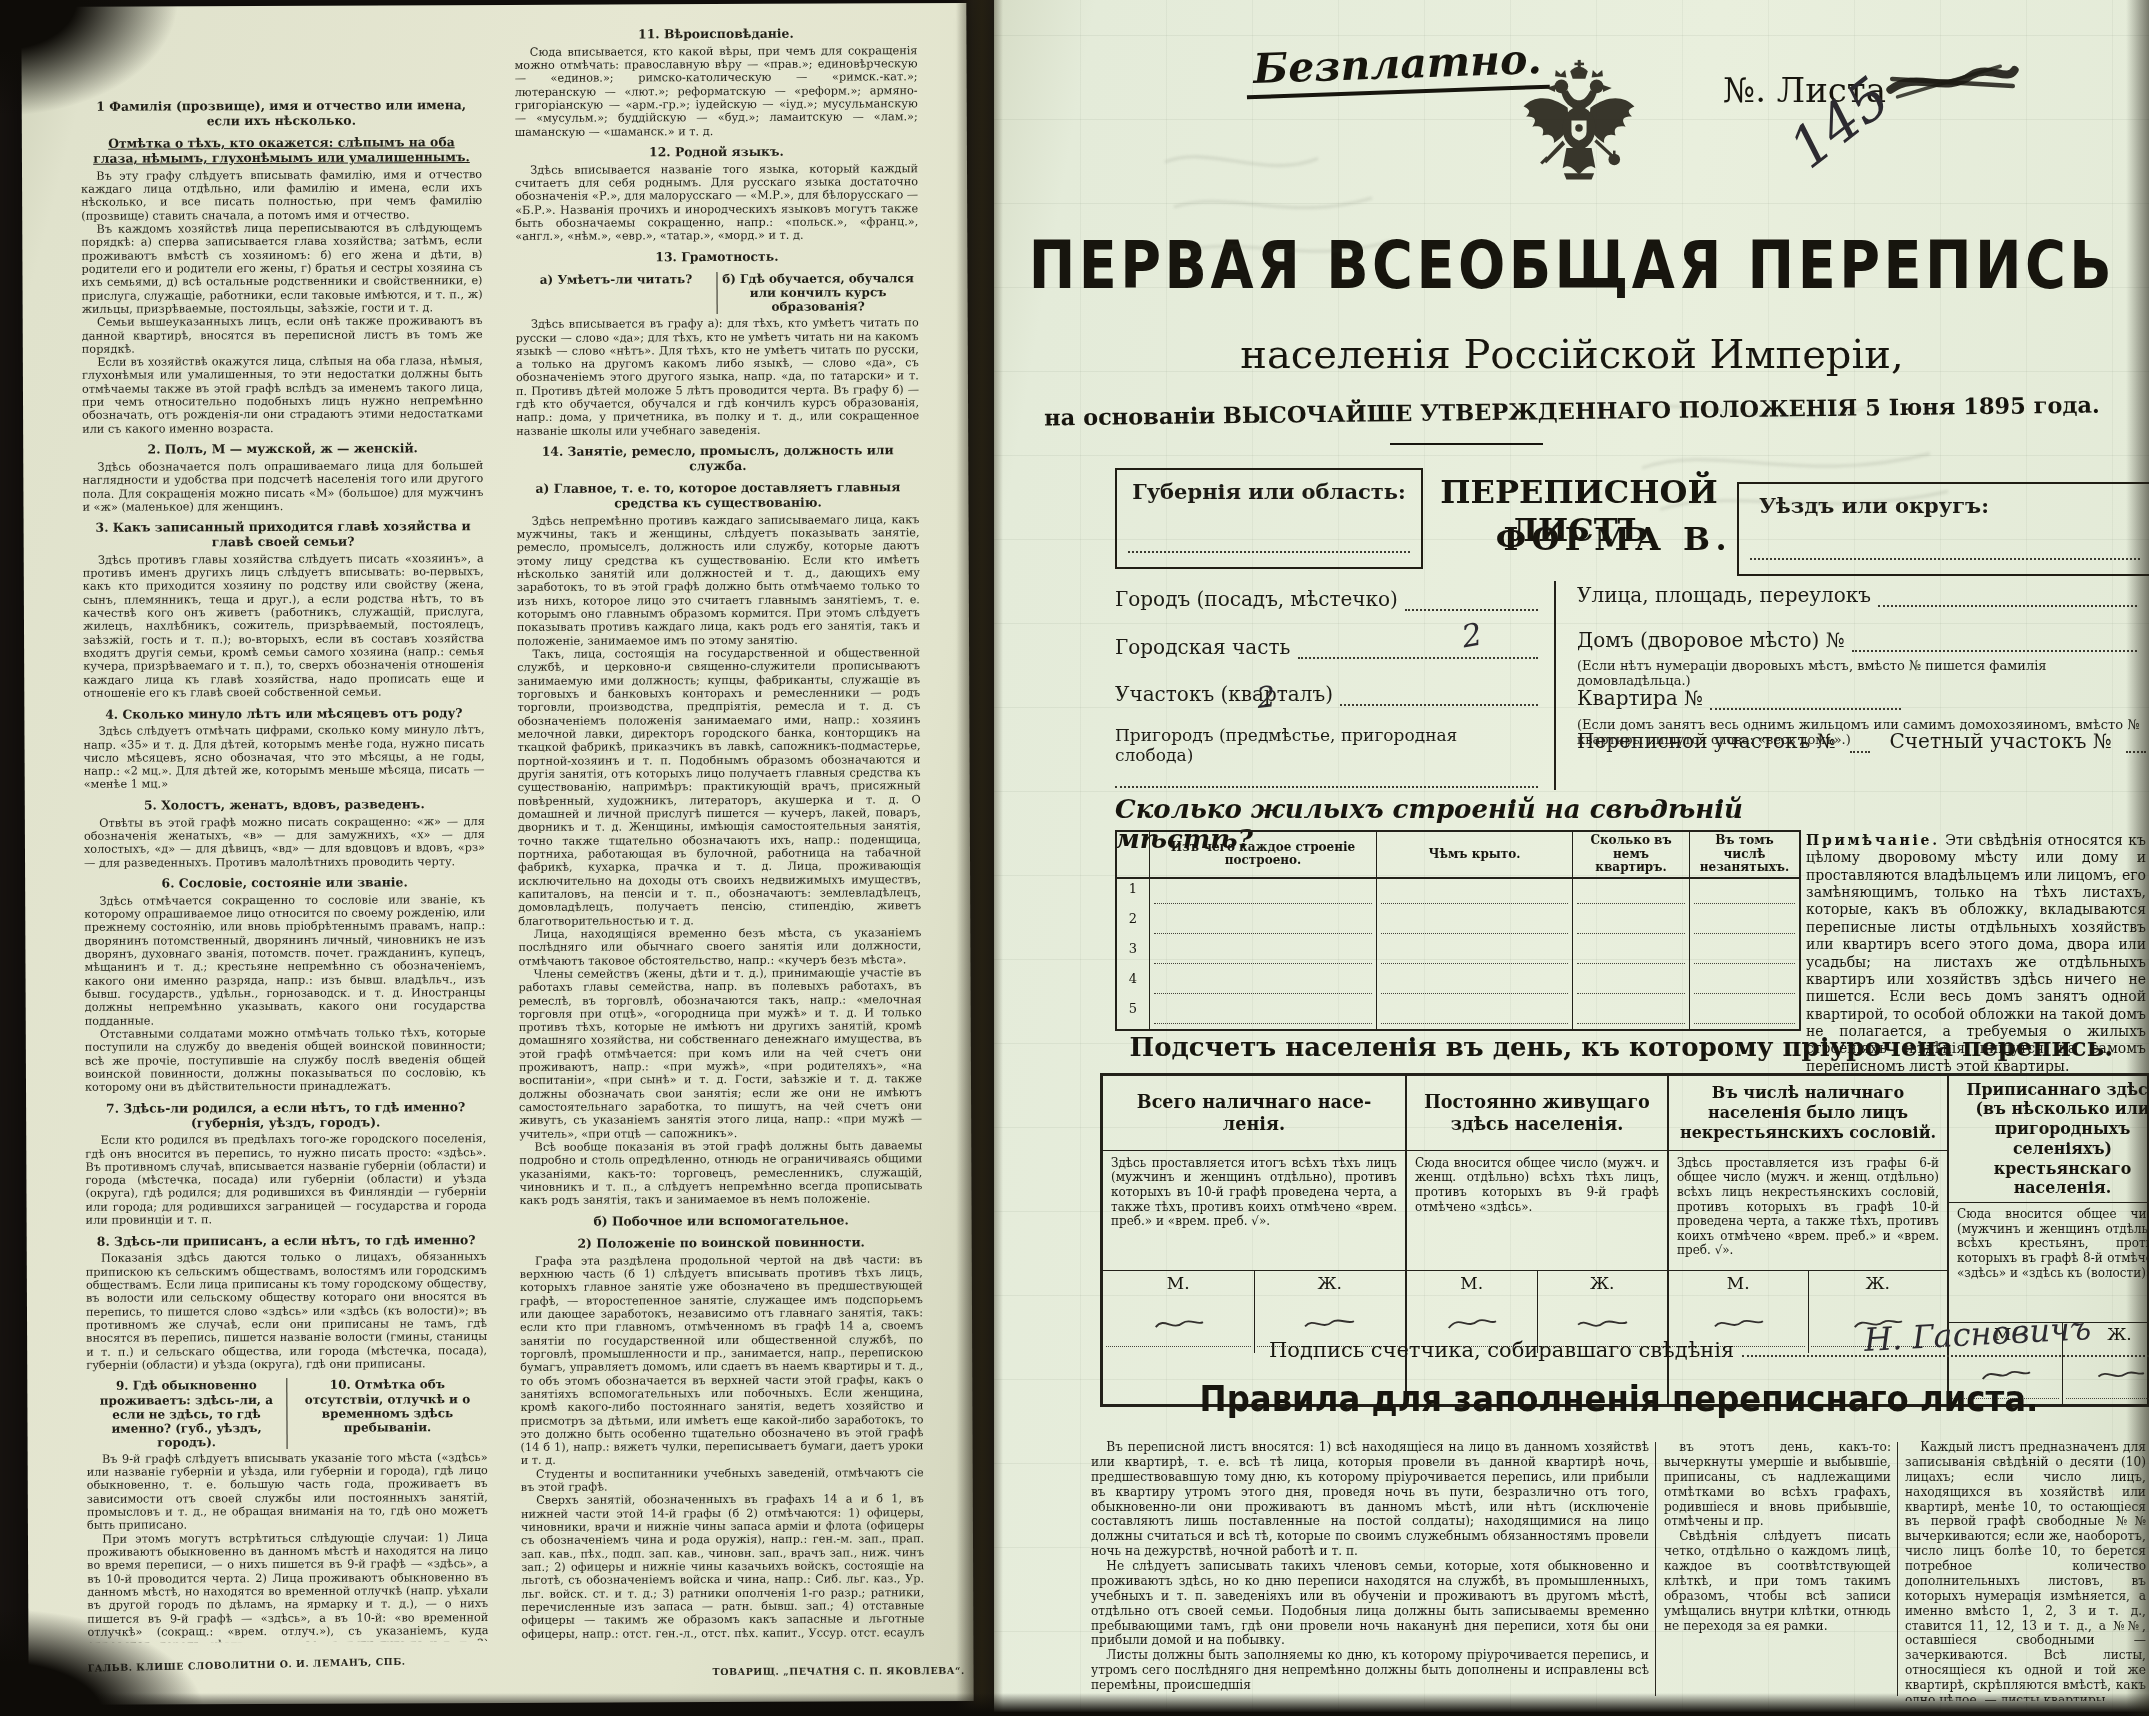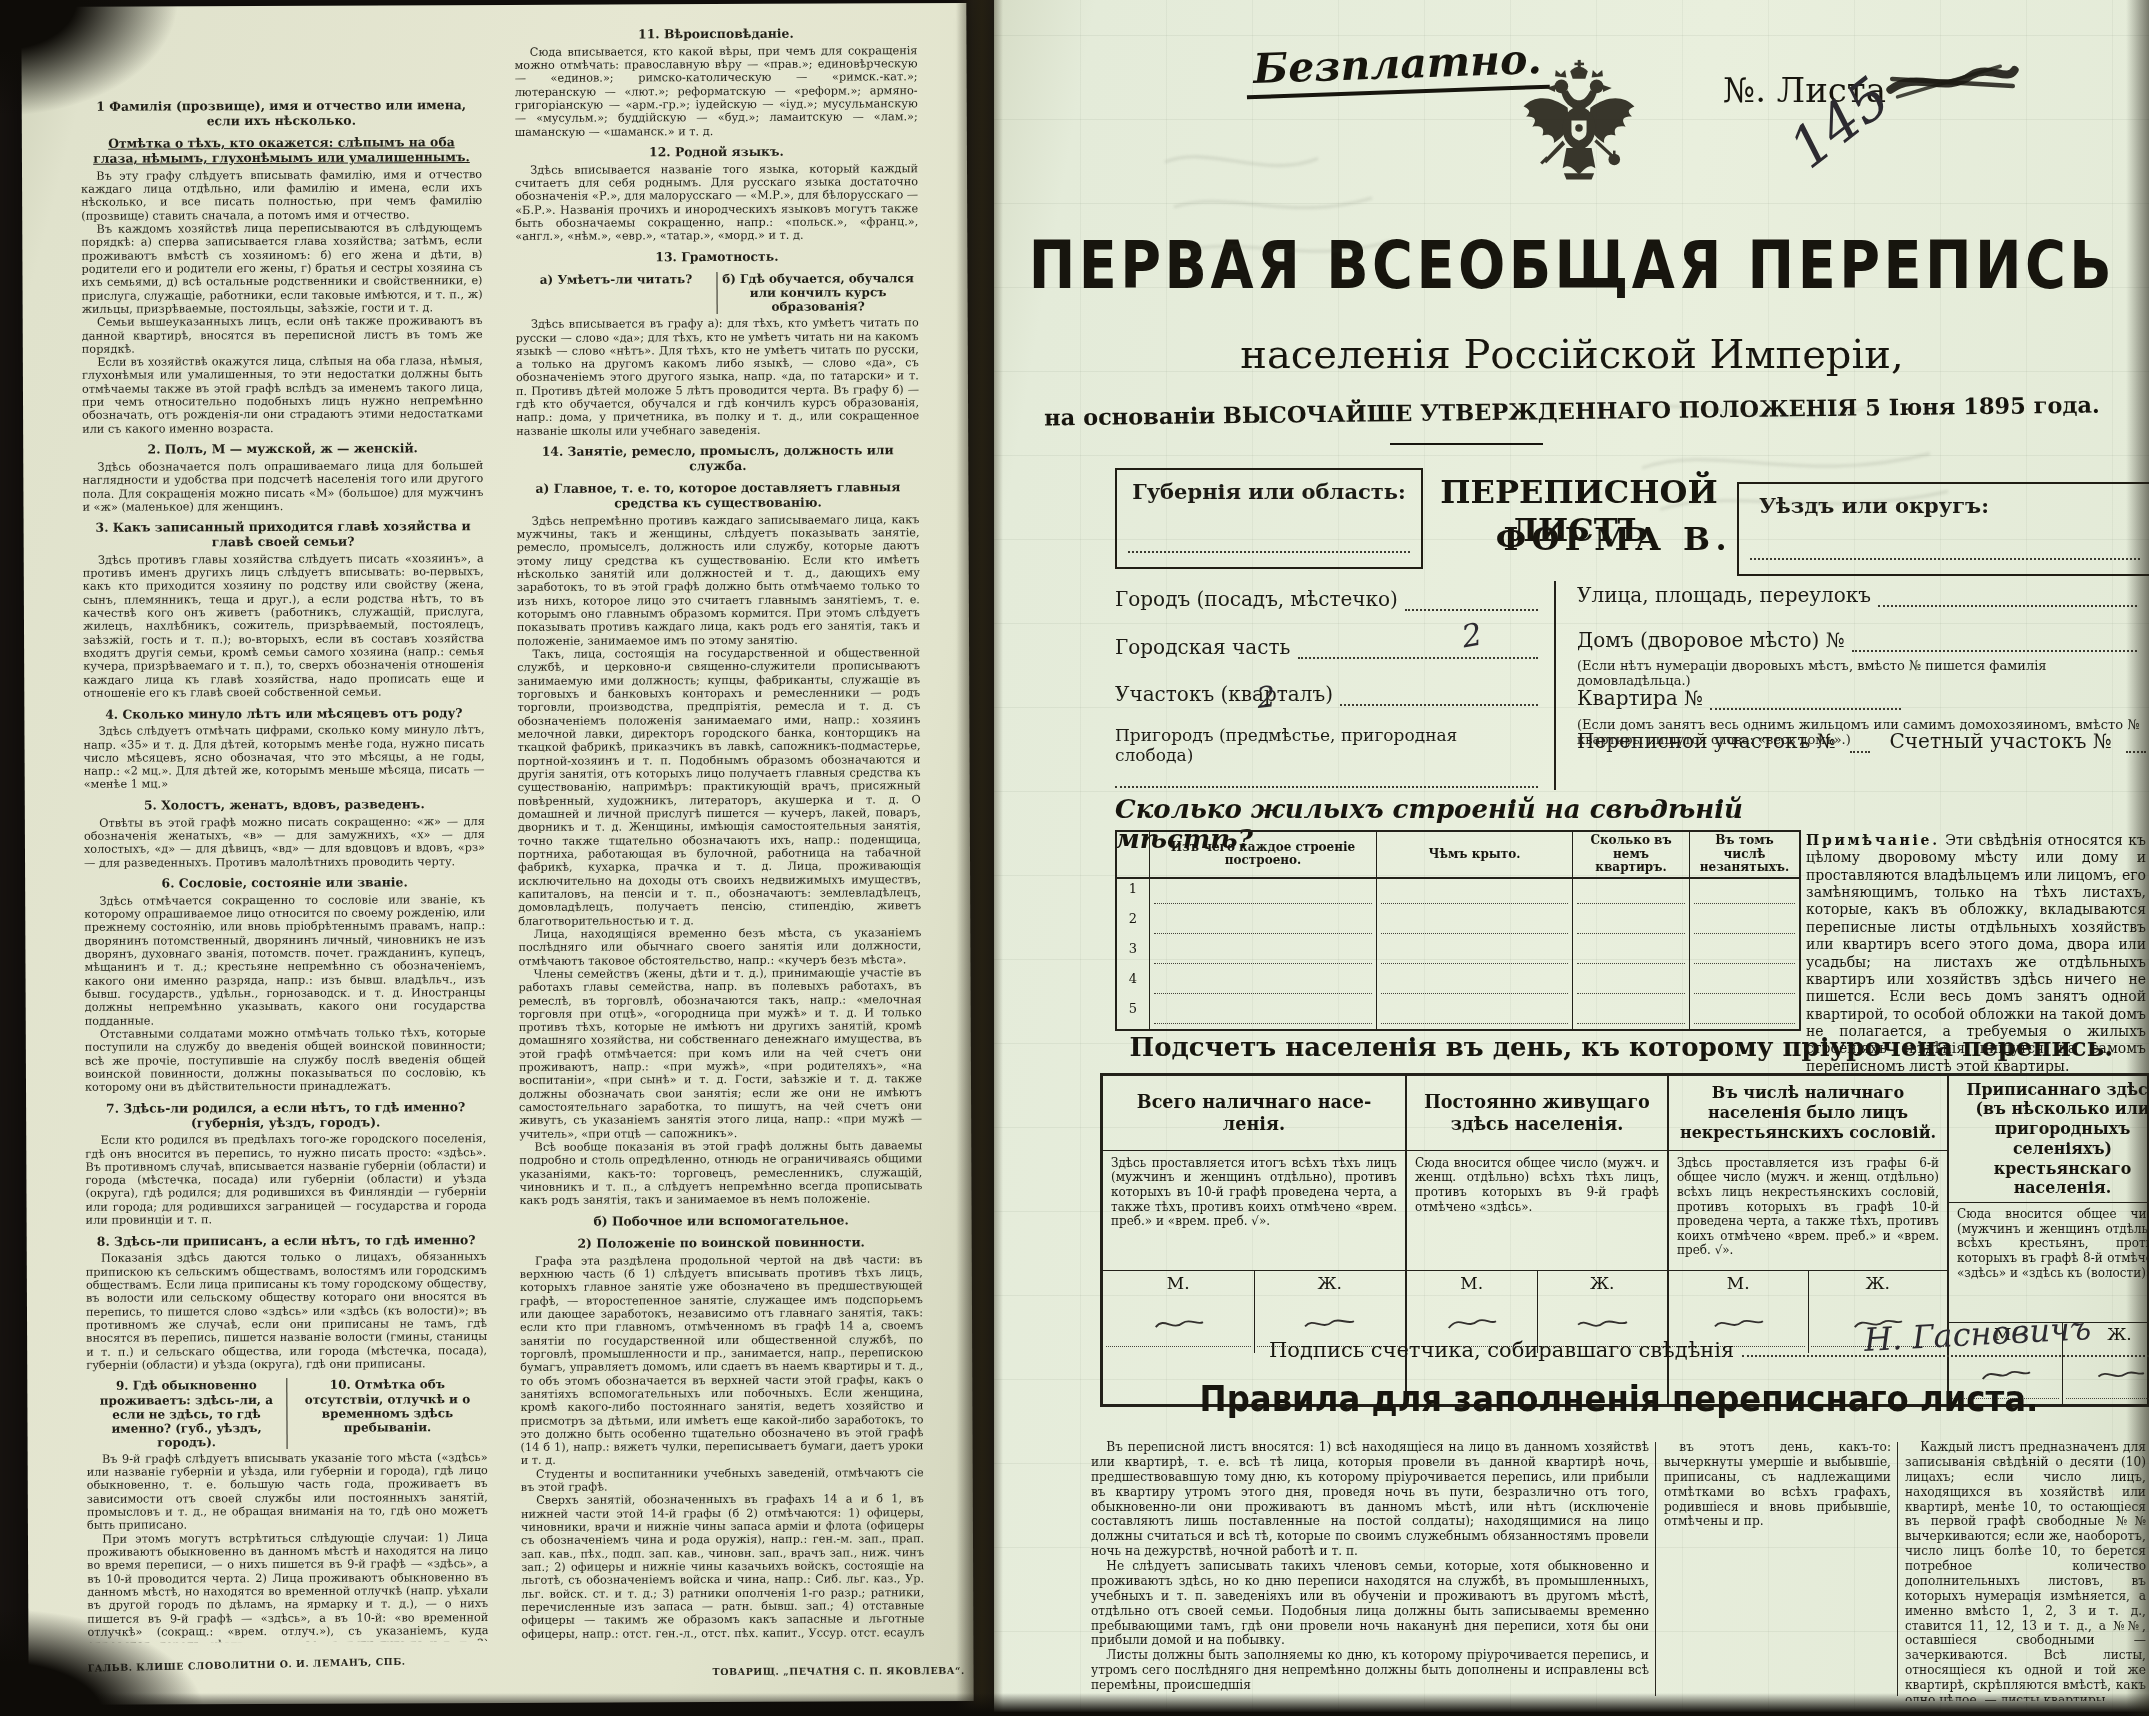--- a/index.html
+++ b/index.html
@@ -488,20 +488,21 @@
 
     <div id="rules-heading" class="rp">Правила для заполненія переписнаго листа.</div>
     <div id="rules-1" class="rules-col">
         <p class="para">Въ переписной листъ вносятся: 1) всѣ находящіеся на лицо въ данномъ хозяйствѣ или квартирѣ, т. е. всѣ тѣ лица, которыя провели въ данной квартирѣ ночь, предшествовавшую тому дню, къ которому пріурочивается перепись, или прибыли въ квартиру утромъ этого дня, проведя ночь въ пути, безразлично отъ того, обыкновенно-ли они проживаютъ въ данномъ мѣстѣ, или нѣтъ (исключеніе составляютъ лишь поставленные на постой солдаты); находящимися на лицо должны считаться и всѣ тѣ, которые по своимъ служебнымъ обязанностямъ провели ночь на дежурствѣ, ночной работѣ и т. п.</p>
         <p class="para">Не слѣдуетъ записывать такихъ членовъ семьи, которые, хотя обыкновенно и проживаютъ здѣсь, но ко дню переписи находятся на службѣ, въ промышленныхъ, учебныхъ и т. п. заведеніяхъ или въ обученіи и проживаютъ въ другомъ мѣстѣ, отдѣльно отъ своей семьи. Подобныя лица должны быть записываемы временно пребывающими тамъ, гдѣ они провели ночь наканунѣ дня переписи, хотя бы они прибыли домой и на побывку.</p>
         <p class="para">Листы должны быть заполняемы ко дню, къ которому пріурочивается перепись, и утромъ сего послѣдняго дня непремѣнно должны быть дополнены и исправлены всѣ перемѣны, происшедшія</p>
       </div>
     <div id="rdiv-1" class="rules-div rp"></div>
     <div id="rules-2" class="rules-col">
         <p class="para">въ этотъ день, какъ-то: вычеркнуты умершіе и выбывшіе, приписаны, съ надлежащими отмѣтками во всѣхъ графахъ, родившіеся и вновь прибывшіе, отмѣчены и пр.</p>
+        <p class="para">Свѣдѣнія слѣдуетъ писать четко, отдѣльно о каждомъ лицѣ, каждое въ соотвѣтствующей клѣткѣ, и при томъ такимъ образомъ, чтобы всѣ записи умѣщались внутри клѣтки, отнюдь не переходя за ея рамки.</p>
       </div>
     <div id="rdiv-2" class="rules-div rp"></div>
     <div id="rules-3" class="rules-col">
         <p class="para">Каждый листъ предназначенъ для записыванія свѣдѣній о десяти (10) лицахъ; если число лицъ, находящихся въ хозяйствѣ или квартирѣ, менѣе 10, то остающіеся въ первой графѣ свободные №№ вычеркиваются; если же, наоборотъ, число лицъ болѣе 10, то берется потребное количество дополнительныхъ листовъ, въ которыхъ нумерація измѣняется, а именно вмѣсто 1, 2, 3 и т. д., ставится 11, 12, 13 и т. д., а №№, оставшіеся свободными — зачеркиваются. Всѣ листы, относящіеся къ одной и той же квартирѣ, скрѣпляются вмѣстѣ, какъ одно цѣлое, — листы квартиры.</p>
       </div>
 
     <svg class="smudge squiggle" style="left:162px;top:126px;width:288px;height:162px;" viewBox="0 0 320 180">
       <path d="M10,40 C60,20 120,60 180,36 M20,90 C80,70 150,108 240,80 M30,140 C90,120 170,156 260,128"></path>
     </svg>
     <svg class="smudge squiggle" style="left:612px;top:378px;width:378px;height:144px;" viewBox="0 0 420 160">

